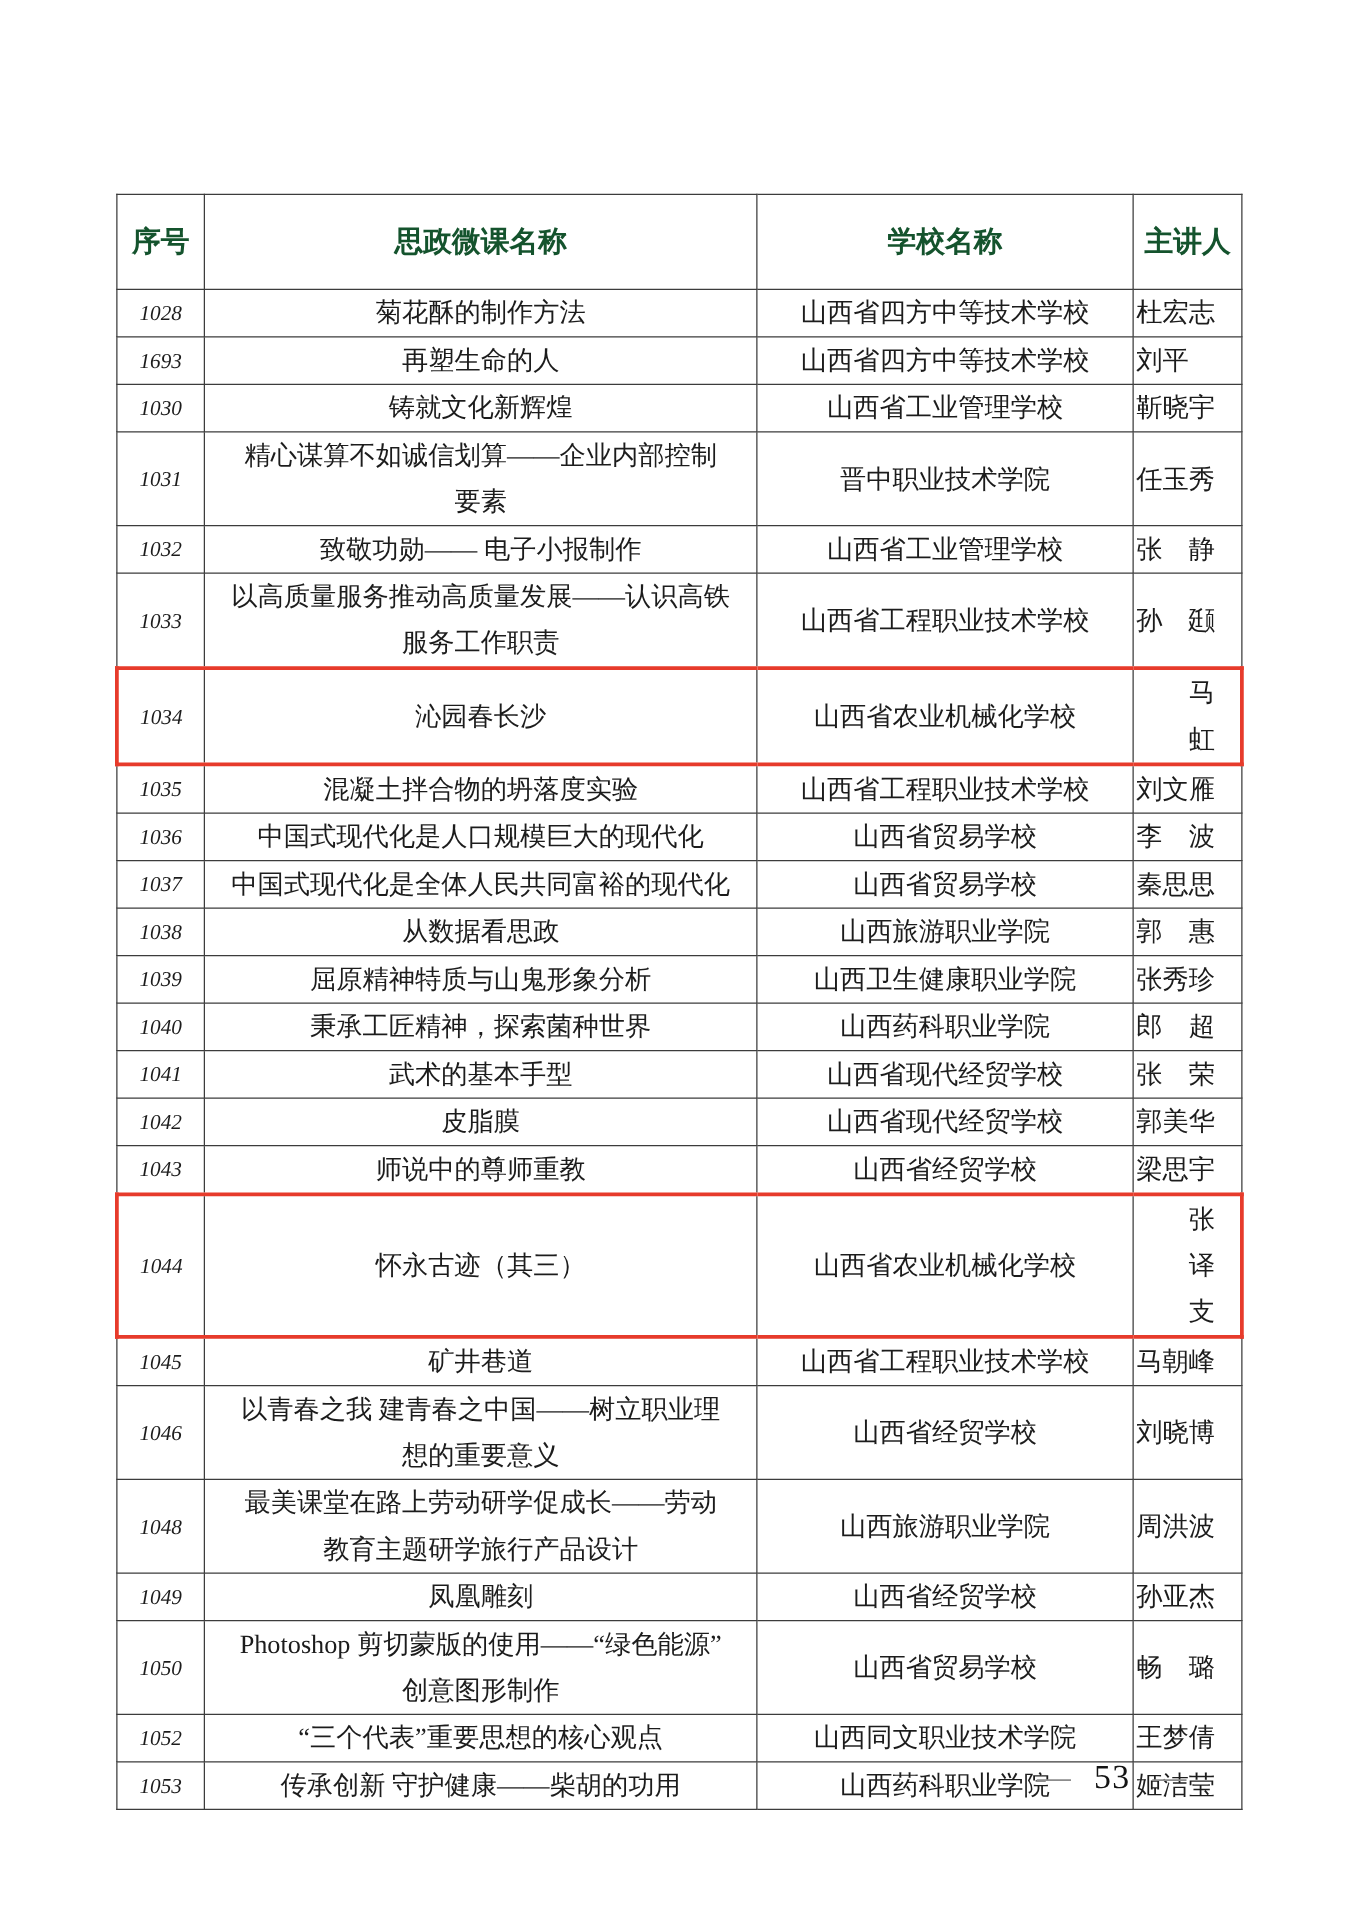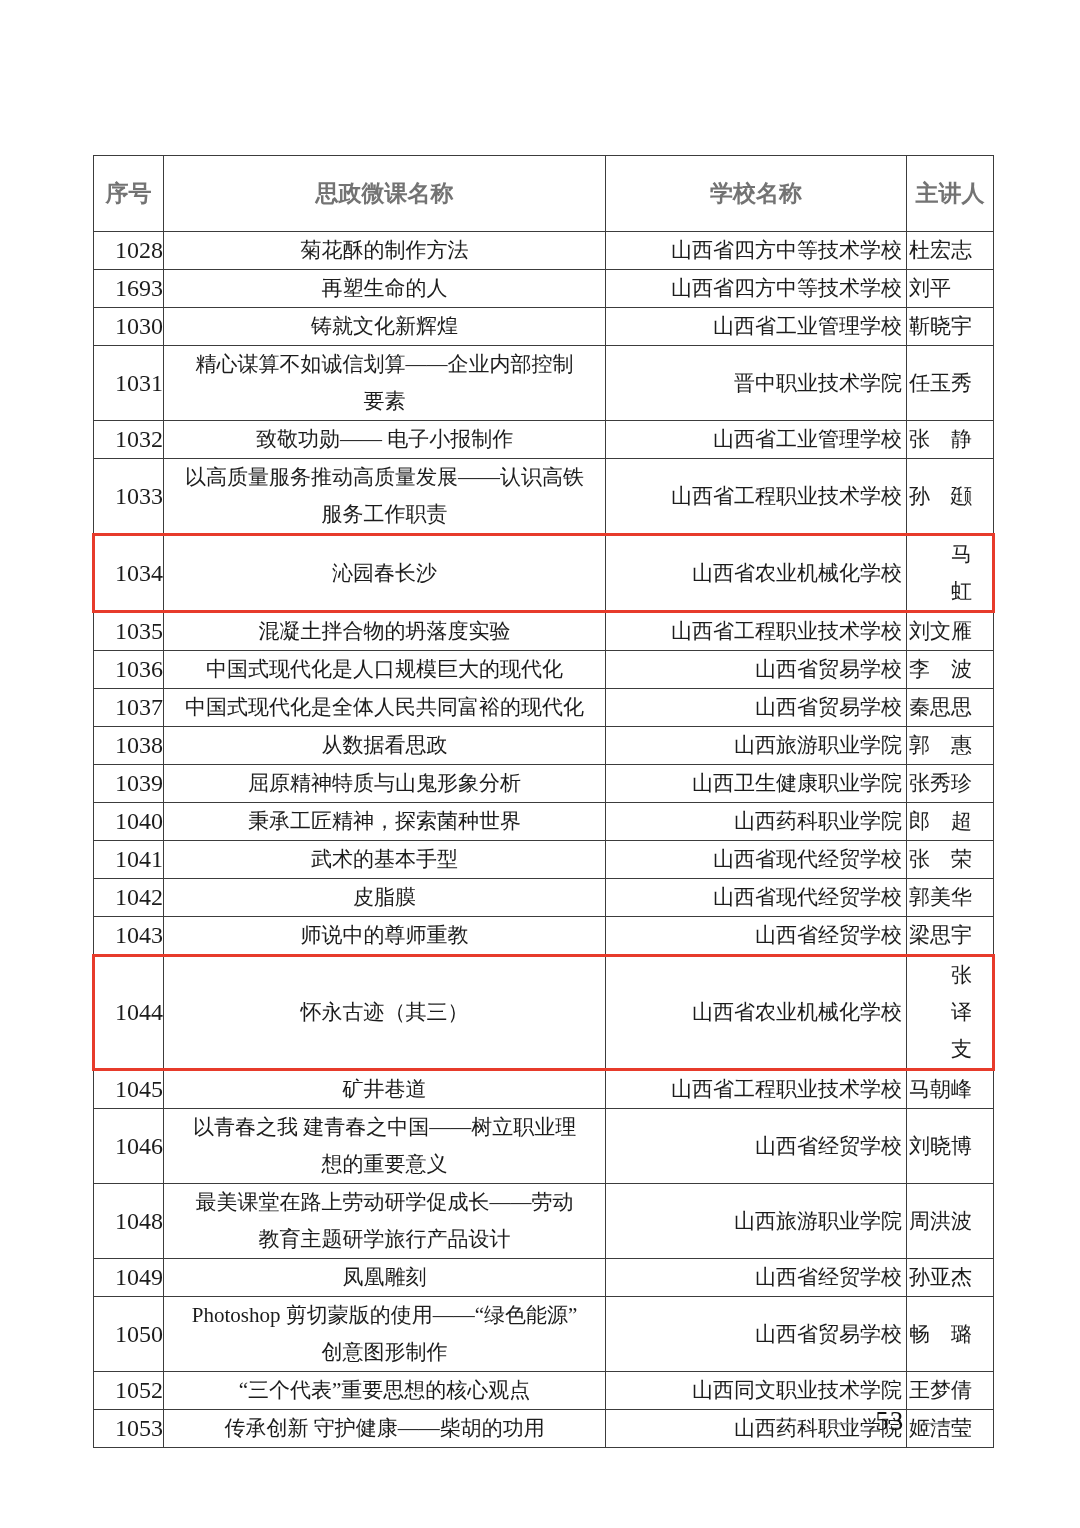--- a/index.html
+++ b/index.html
@@ -33,39 +33,40 @@
     padding: 0;
     vertical-align: middle;
     overflow: hidden;
   }
   thead th {
     height: 75px;
     font-family: "Liberation Sans", sans-serif;
     font-weight: 700;
     font-size: 23px;
     text-align: center;
-    color: #737373;
+    color: #14532d;
   }
   td {
     font-size: 21px;
     line-height: 37px;
   }
   td.c-id {
-    text-align: right;
-    font-size: 24px;
+    text-align: center;
+    font-size: 17px;
     height: 36px;
+    font-style: italic;
   }
   tr.tall td { height: 74px; }
   td.c-course {
     text-align: center;
     padding: 0 16px;
     white-space: pre-wrap;
   }
   td.c-school {
-    text-align: right;
+    text-align: center;
     padding: 0 4px;
   }
   td.c-lect {
     text-align: left;
     padding: 0 2px;
   }
   tr.hl td {
     border-top: 3px solid var(--hl, #e73b2b);
     border-bottom: 3px solid var(--hl, #e73b2b);
   }

